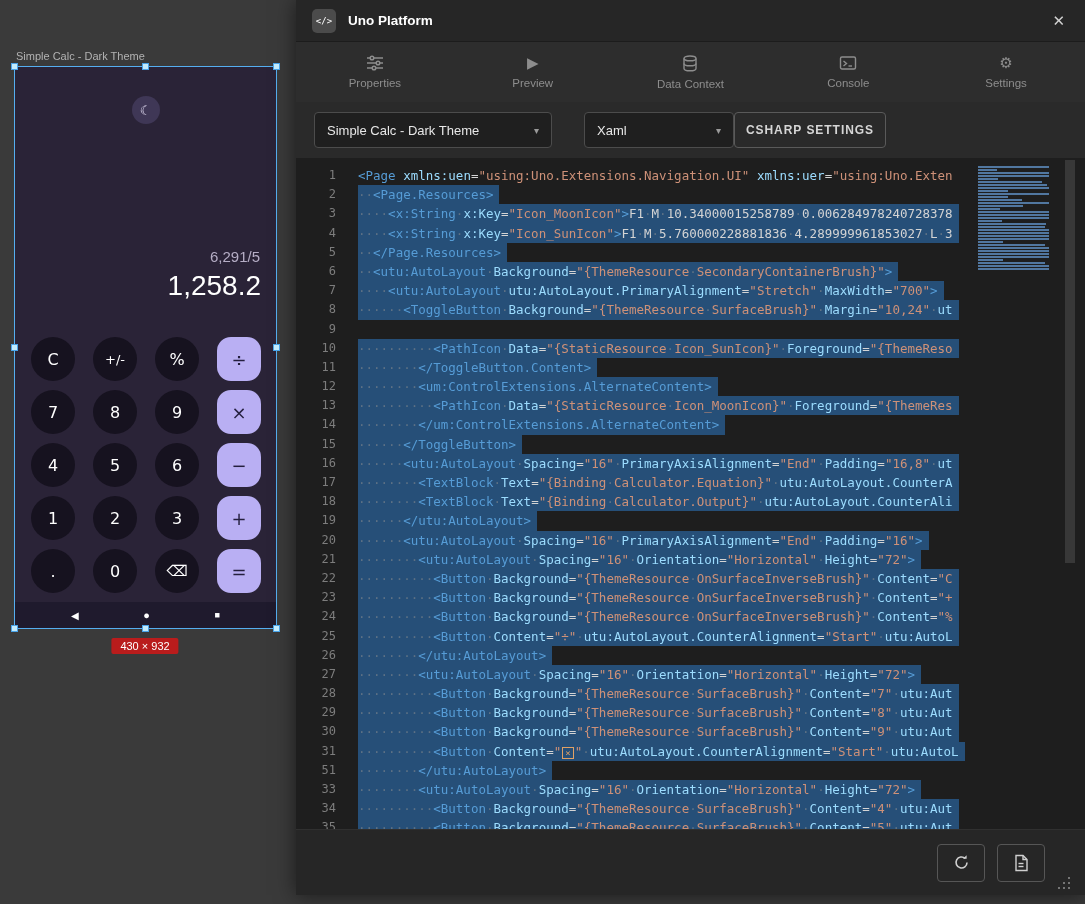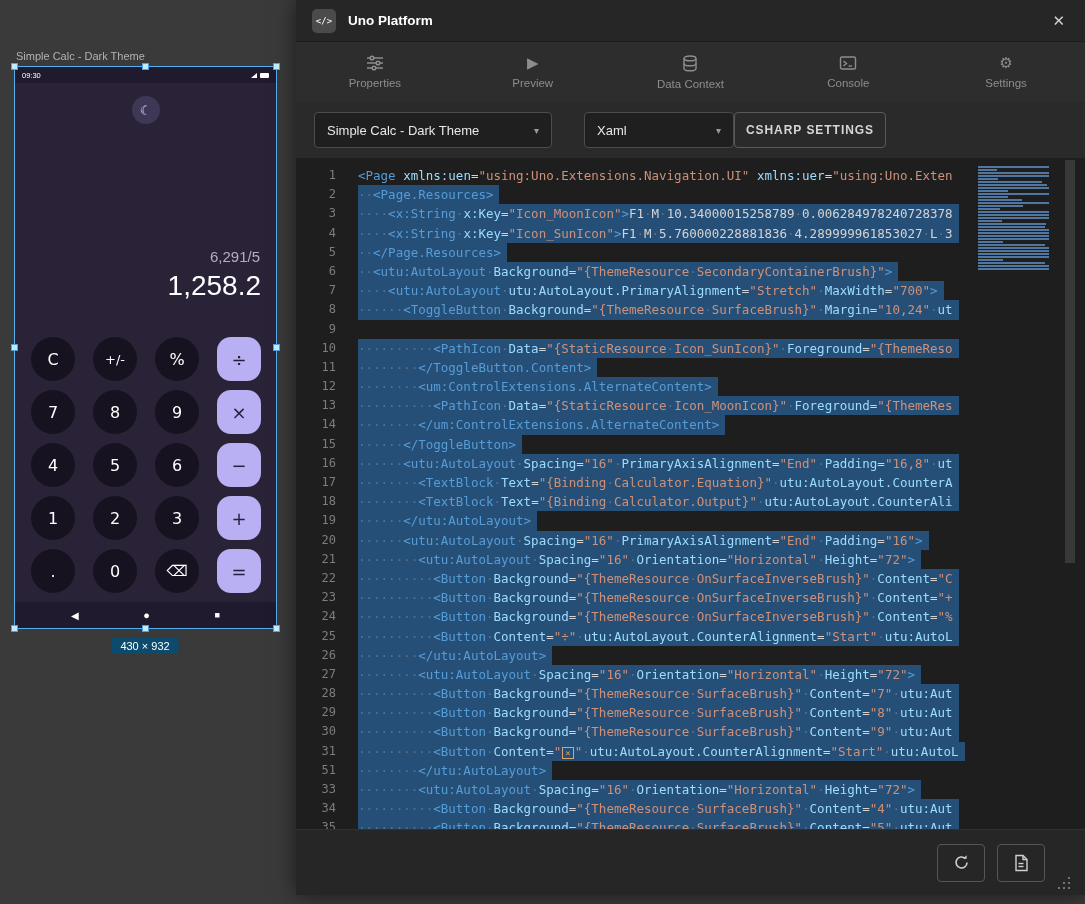--- a/index.html
+++ b/index.html
@@ -35,21 +35,21 @@
   .key { display:grid; place-items:center; font-family:"DejaVu Sans", sans-serif; cursor:default; }
   .key.dark { background:#16121f; color:#fff; border-radius:50%; font-size:16px; }
   .key.accent { background:#b9aff3; color:#241f3e; border-radius:14px; font-size:18px; }
 
   .navbar { position:absolute; left:0; right:0; bottom:0; height:26px; background:#1f1a2d;
             display:flex; align-items:center; justify-content:space-between;
             padding:0 56px; color:#fff; }
   .nav-back{font-size:10px} .nav-home{font-size:11px} .nav-recent{font-size:9px}
 
   .size-badge { position:absolute; left:145px; top:638px; transform:translateX(-50%);
-                background:#0c4a6e; color:#fff; font-size:11px; padding:2px 9px;
+                background:#b91c1c; color:#fff; font-size:11px; padding:2px 9px;
                 border-radius:2px; white-space:nowrap; }
 
   
   .window { position:absolute; left:296px; top:0; width:789px; height:895px;
             background:#1e1e1e; box-shadow:0 0 20px rgba(0,0,0,.55); }
 
   .titlebar { height:42px; background:#262626; display:flex; align-items:center;
               padding:0 16px; border-bottom:1px solid #1c1c1c; }
   .logo { width:24px; height:24px; border-radius:5px; background:#4b4b4b; color:#fff;
           font-family:"DejaVu Sans Mono", monospace; font-size:9px; display:grid;
@@ -109,27 +109,20 @@
     <span class="hdl tl"></span>
     <span class="hdl tm"></span>
     <span class="hdl tr"></span>
     <span class="hdl ml"></span>
     <span class="hdl mr"></span>
     <span class="hdl bl"></span>
     <span class="hdl bm"></span>
     <span class="hdl br"></span>
 
     <div class="screen">
-      <div class="statusbar">
-        <span>09:30</span>
-        <span class="sb-right">
-          <span class="sig"></span>
-          <span class="bat"></span>
-        </span>
-      </div>
 
       <div class="moon-toggle">
         <span>☾</span>
       </div>
 
       <div class="equation">6,291/5</div>
       <div class="output">1,258.2</div>
 
       <div class="keypad">
           <div class="key dark">C</div>

